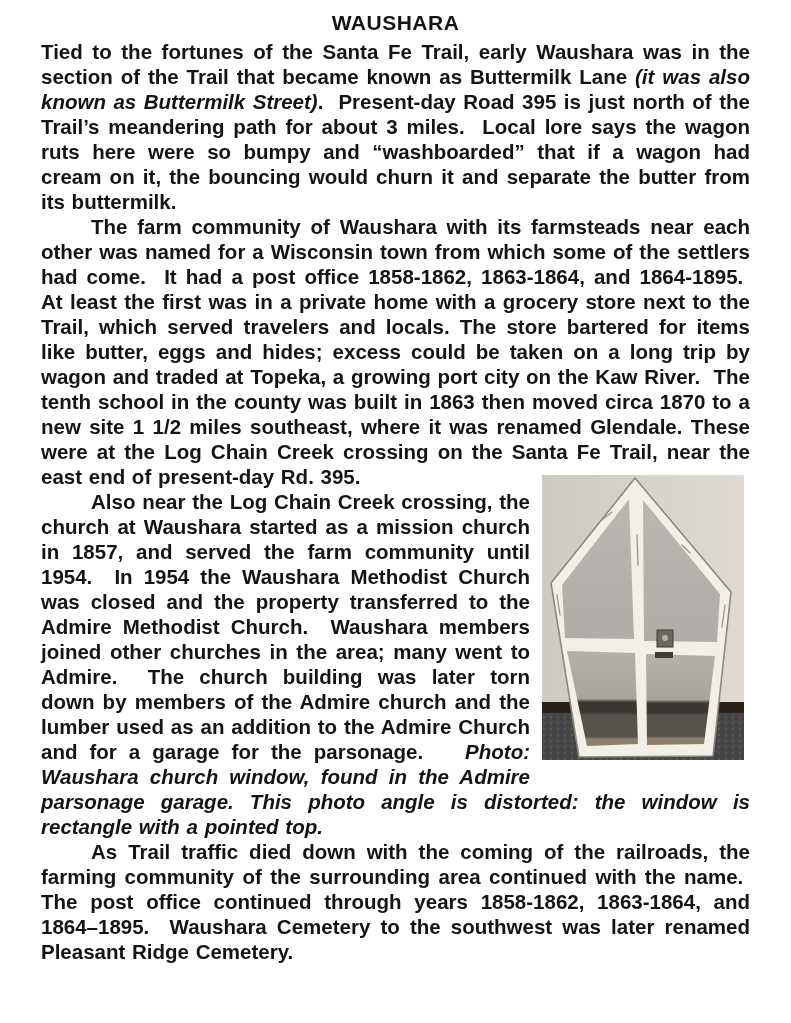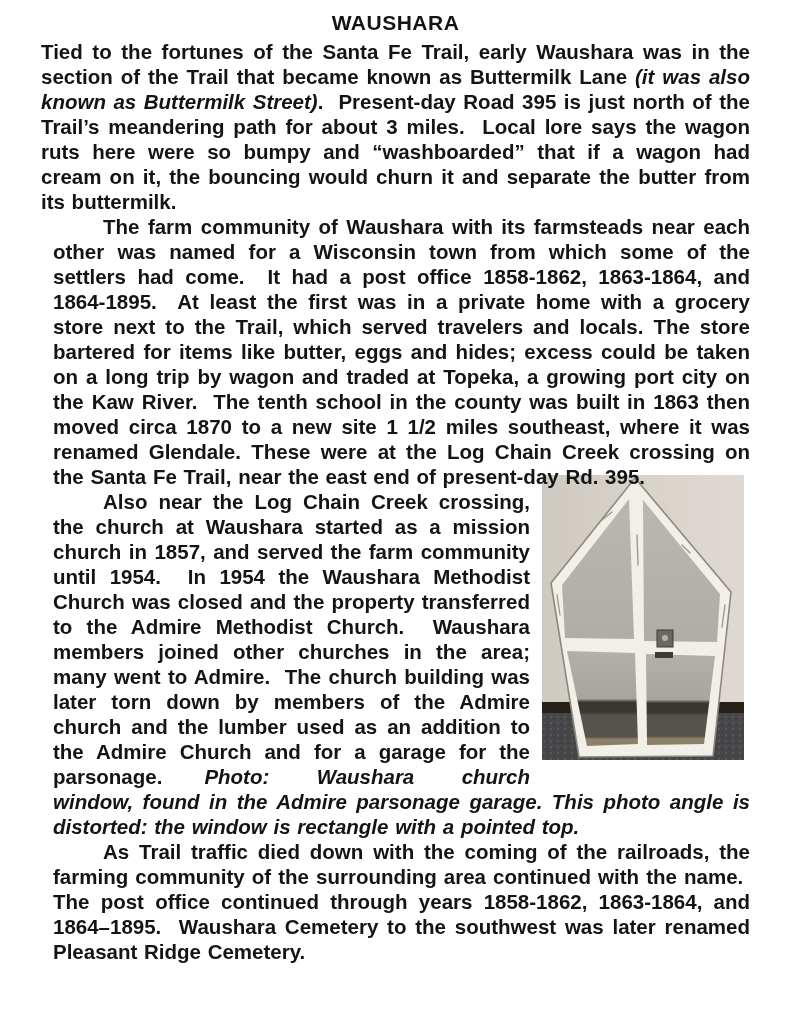--- a/index.html
+++ b/index.html
@@ -23,21 +23,21 @@
     text-align: center;
     line-height: 26px;
     margin: 2px 0 3px 0;
     letter-spacing: 0.5px;
   }
   p.body-par {
     margin: 0;
     text-align: justify;
     font-weight: bold;
   }
-  p.indented { text-indent: 50px; margin-left: 12px; }
+  p.indented { text-indent: 50px; }
   .ital { font-style: italic; }
   .cap-gap { display: inline-block; width: 42px; }
   .photo-float {
     float: right;
     width: 202px;
     height: 285px;
     margin: -14px 6px 6px 12px;
   }
   .photo-float svg { display: block; width: 202px; height: 285px; }
 </style>

